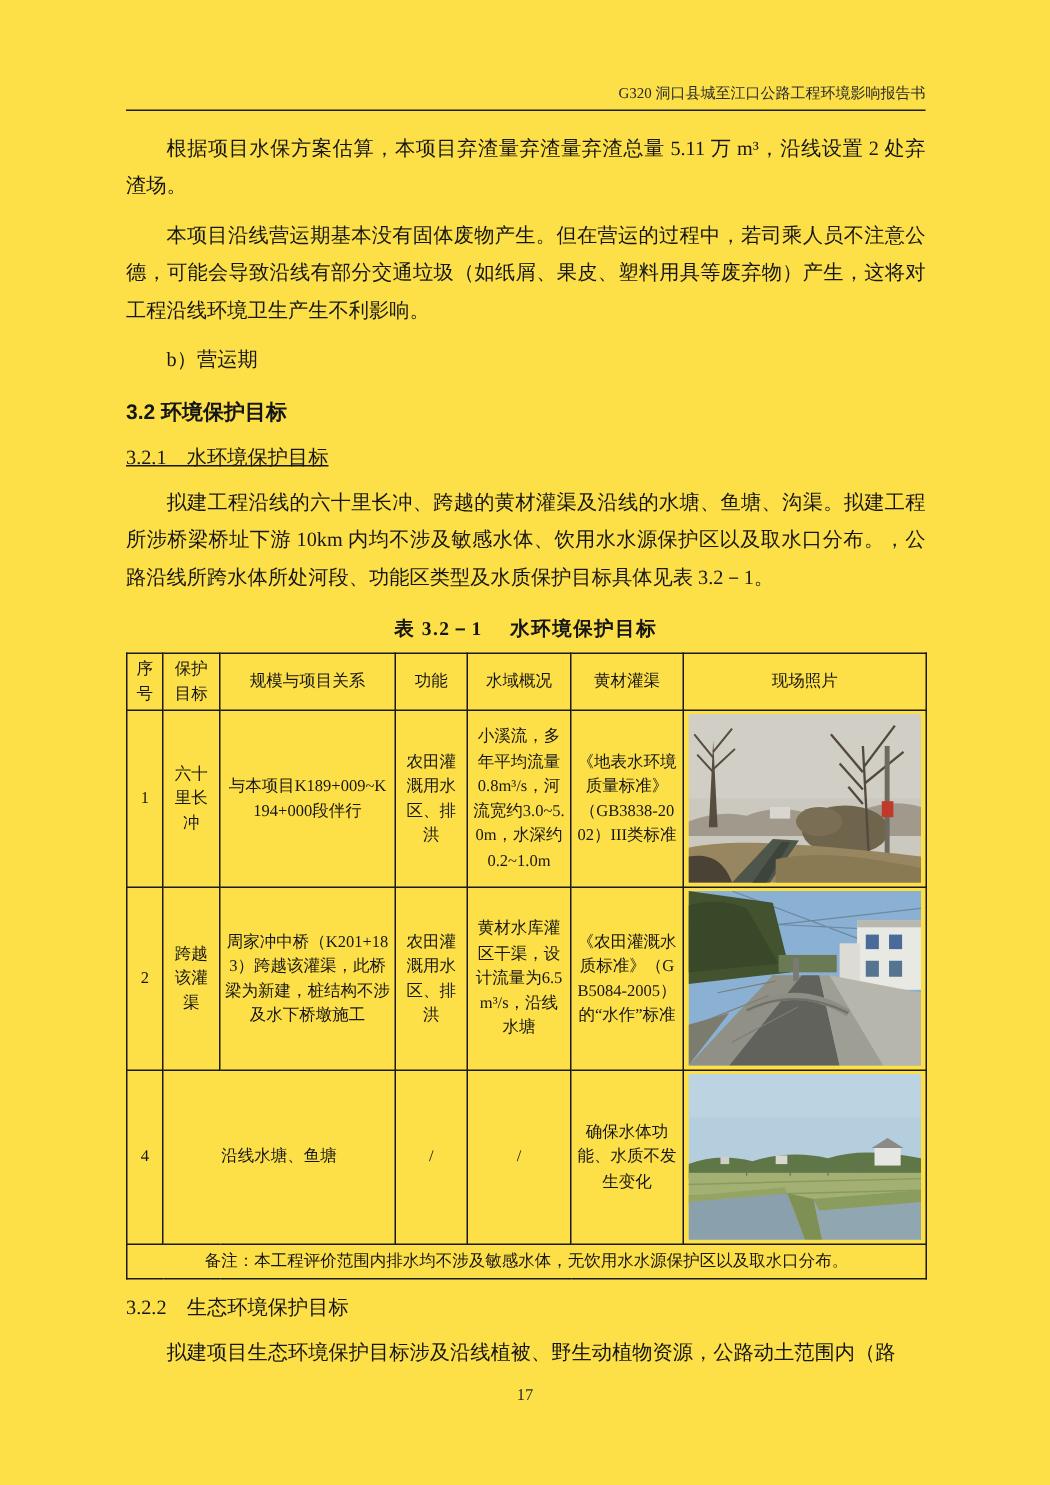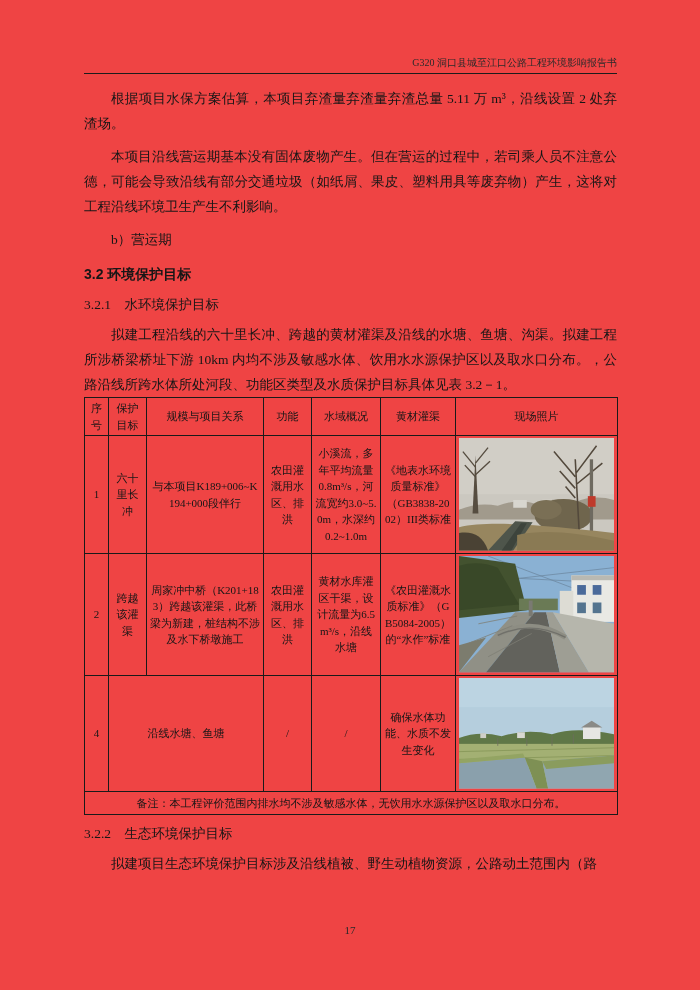--- a/index.html
+++ b/index.html
@@ -1,29 +1,29 @@
 <!DOCTYPE html>
 <html><head>
 <meta charset="utf-8">
 <style>
   html,body{margin:0;padding:0;background:#ffffff;}
   .page{
-    position:relative;width:700px;height:990px;background:#ef4444;overflow:hidden;
+    position:relative;width:700px;height:990px;background:#fde047;overflow:hidden;
     font-family:"Liberation Serif","DejaVu Serif",serif;color:#161616;
   }
   .header{margin:56px 83px 0 84px;text-align:right;font-size:10px;line-height:14px;color:#2a2a2a;}
   .header-rule{margin:3px 83px 0 84px;border-top:1.6px solid #1c1c1c;height:0;}
   .content{width:533px;margin-left:84px;}
   .para{font-size:13.5px;line-height:25px;text-align:justify;margin:0;}
   .indent{text-indent:2em;}
   .p1{margin-top:12px;}
   .bhead{margin-top:8px;}
   .p2{margin-top:8px;}
   .h32{font-family:"Liberation Sans","DejaVu Sans",sans-serif;font-weight:bold;font-size:14px;line-height:20px;margin:12px 0 0 0;}
-  .h321{font-size:13.5px;line-height:20px;margin:11px 0 0 0;font-weight:normal;}
+  .h321{font-size:13.5px;line-height:20px;margin:11px 0 0 0;font-weight:normal;text-decoration:underline;}
   .p3{margin-top:7px;}
   .tbl-title{font-weight:bold;font-size:13px;text-align:center;margin:13px 0 7px 0;letter-spacing:1px;}
   table.wtable{border-collapse:collapse;table-layout:fixed;width:533px;}
   table.wtable th,table.wtable td{
     border:1px solid #1a1a1a;font-size:11px;line-height:1.5;
     text-align:center;vertical-align:middle;padding:2px 3px;font-weight:normal;
     word-break:break-all;
   }
   td.photo-cell{padding:1px;}
   td.photo-cell svg{display:block;width:100%;height:100%;}
@@ -53,20 +53,21 @@
     <p class="para indent p2">本项目沿线营运期基本没有固体废物产生。但在营运的过程中，若司乘人员不注意公德，可能会导致沿线有部分交通垃圾（如纸屑、果皮、塑料用具等废弃物）产生，这将对工程沿线环境卫生产生不利影响。</p>
 
     <p class="para indent bhead">b）营运期</p>
 
     <h2 class="h32">3.2 环境保护目标</h2>
 
     <h3 class="h321">3.2.1　水环境保护目标</h3>
 
     <p class="para indent p3">拟建工程沿线的六十里长冲、跨越的黄材灌渠及沿线的水塘、鱼塘、沟渠。拟建工程所涉桥梁桥址下游 10km 内均不涉及敏感水体、饮用水水源保护区以及取水口分布。，公路沿线所跨水体所处河段、功能区类型及水质保护目标具体见表 3.2－1。</p>
 
+    <div class="tbl-title">表 3.2－1　 水环境保护目标</div>
 
     <table class="wtable">
       <colgroup>
         <col style="width:24px">
           <col style="width:38px">
           <col style="width:117px">
         <col style="width:48px">
           <col style="width:69px">
           <col style="width:75px">
           <col style="width:162px">
@@ -79,21 +80,21 @@
           <th>功能</th>
           <th>水域概况</th>
           <th>黄材灌渠</th>
           <th>现场照片</th>
         </tr>
       </thead>
       <tbody>
         <tr class="r1">
           <td>1</td>
           <td>六十里长冲</td>
-          <td>与本项目K189+006~K194+000段伴行</td>
+          <td>与本项目K189+009~K194+000段伴行</td>
           <td>农田灌溉用水区、排洪</td>
           <td>小溪流，多年平均流量0.8m³/s，河流宽约3.0~5.0m，水深约0.2~1.0m</td>
           <td>《地表水环境质量标准》（GB3838-2002）III类标准</td>
           <td class="photo-cell">
             <svg viewBox="0 0 160 116" preserveAspectRatio="none">
               <rect width="160" height="116" fill="#cbc8c0"></rect>
               <rect y="0" width="160" height="58" fill="#d1cec6"></rect>
               <path d="M0,74 Q20,66 40,70 Q60,62 80,68 Q100,60 120,66 Q140,58 160,64 L160,84 L0,84 Z" fill="#a19a8c"></path>
               <rect x="56" y="64" width="14" height="8" fill="#d8d6cf"></rect>
               <rect x="86" y="63" width="10" height="9" fill="#cfccc4"></rect>

